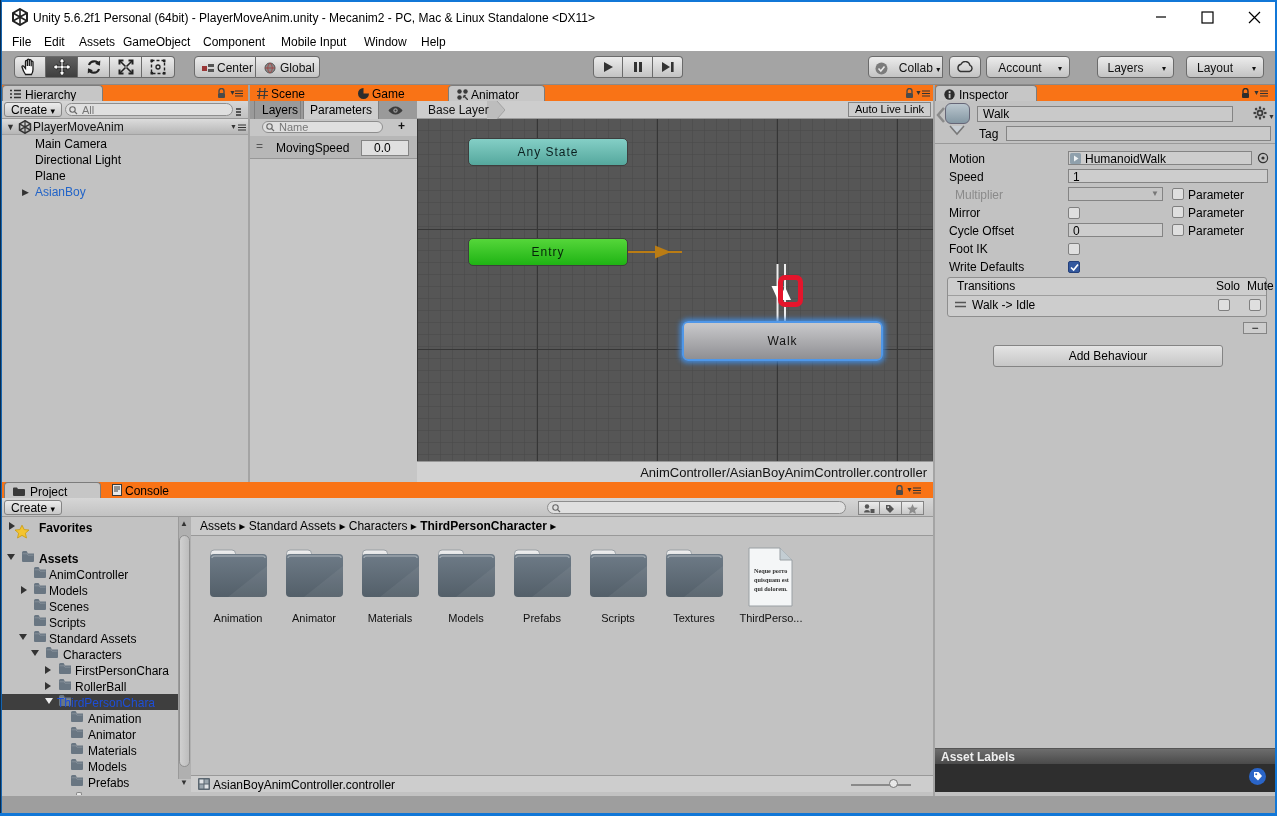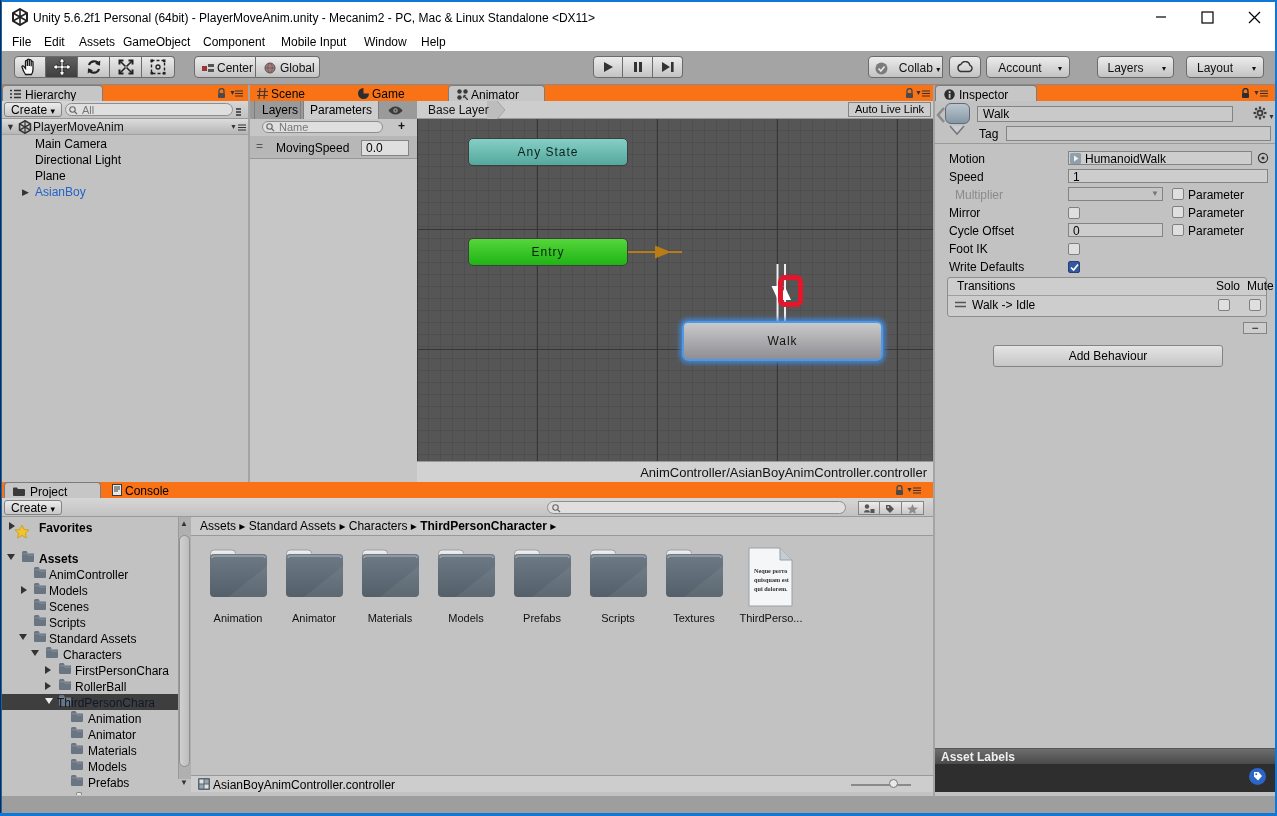--- a/index.html
+++ b/index.html
@@ -266,21 +266,21 @@
               <circle cx="3.5" cy="3.5" r="2.7" fill="none" stroke="#666" stroke-width="1.1"></circle>
               <path d="M5.6 5.6 L8 8" stroke="#666" stroke-width="1.2"></path>
             </svg>
           <span style="position:absolute;left:16px;top:-1px;color:#777;font-size:11px">Name</span>
           </div>
         <span class="abs" style="left:148px;top:0px;font-weight:bold">+</span>
       </div>
       <div class="abs" style="left:0;top:35px;width:167px;height:23px;background:#b7b7b7;border-bottom:1px solid #979797">
         <span class="abs" style="left:6px;top:3px;color:#555">=</span>
         <span class="abs rowlbl" style="left:26px;top:5px">MovingSpeed</span>
-        <div class="fld" style="left:111px;top:4px;width:48px;height:16px;background:#dfdfdf;padding-left:4px">0.0</div>
+        <div class="fld" style="left:111px;top:4px;width:48px;height:16px;background:#dfdfdf;padding-left:12px">0.0</div>
       </div>
     </div>
 
     <div class="abs" style="left:167px;top:16px;width:516px;height:381px">
       <div class="abs" style="left:0;top:0;width:516px;height:18px;background:#cdcdcd;border-bottom:1px solid #9a9a9a">
         <svg class="abs" style="left:70px;top:0" width="18" height="18" viewBox="0 0 18 18">
             <path d="M0 0 L10 0 L18 9 L10 18 L0 18 Z" fill="#bdbdbd"></path>
             <path d="M10 0 L18 9 L10 18" fill="none" stroke="#a2a2a2" stroke-width="1"></path>
           </svg>
         <span class="abs" style="left:11px;top:2px;font-size:12px">Base Layer</span>
@@ -525,21 +525,21 @@
     <div class="abs rowlbl" style="left:37px;top:39px;font-weight:bold">Favorites</div>
     <div class="abs rowlbl" style="left:37px;top:70px;font-weight:bold">Assets</div>
     <div class="abs rowlbl" style="left:47px;top:86px">AnimController</div>
     <div class="abs rowlbl" style="left:47px;top:102px">Models</div>
     <div class="abs rowlbl" style="left:47px;top:118px">Scenes</div>
     <div class="abs rowlbl" style="left:47px;top:134px">Scripts</div>
     <div class="abs rowlbl" style="left:47px;top:150px">Standard Assets</div>
     <div class="abs rowlbl" style="left:61px;top:166px">Characters</div>
     <div class="abs rowlbl" style="left:73px;top:182px;width:104px;overflow:hidden;white-space:nowrap">FirstPersonChara</div>
     <div class="abs rowlbl" style="left:73px;top:198px">RollerBall</div>
-    <div class="abs rowlbl" style="left:55px;top:214px;color:#0f172a;width:104px;overflow:hidden;white-space:nowrap">ThirdPersonChara</div>
+    <div class="abs rowlbl" style="left:55px;top:214px;color:#1d4ed8;width:104px;overflow:hidden;white-space:nowrap">ThirdPersonChara</div>
     <div class="abs rowlbl" style="left:86px;top:230px">Animation</div>
     <div class="abs rowlbl" style="left:86px;top:246px">Animator</div>
     <div class="abs rowlbl" style="left:86px;top:262px">Materials</div>
     <div class="abs rowlbl" style="left:86px;top:278px">Models</div>
     <div class="abs rowlbl" style="left:86px;top:294px">Prefabs</div>
 
     <div class="abs" style="left:176px;top:35px;width:13px;height:262px;background:#b0b0b0;border-left:1px solid #9a9a9a"></div>
     <span class="abs" style="left:178px;top:37px;font-size:8px;color:#333">▲</span>
     <div class="abs" style="left:177px;top:53px;width:11px;height:232px;background:linear-gradient(90deg,#d0d0d0,#bdbdbd);border:1px solid #8f8f8f;border-radius:6px"></div>
     <span class="abs" style="left:178px;top:296px;font-size:8px;color:#333">▼</span>

